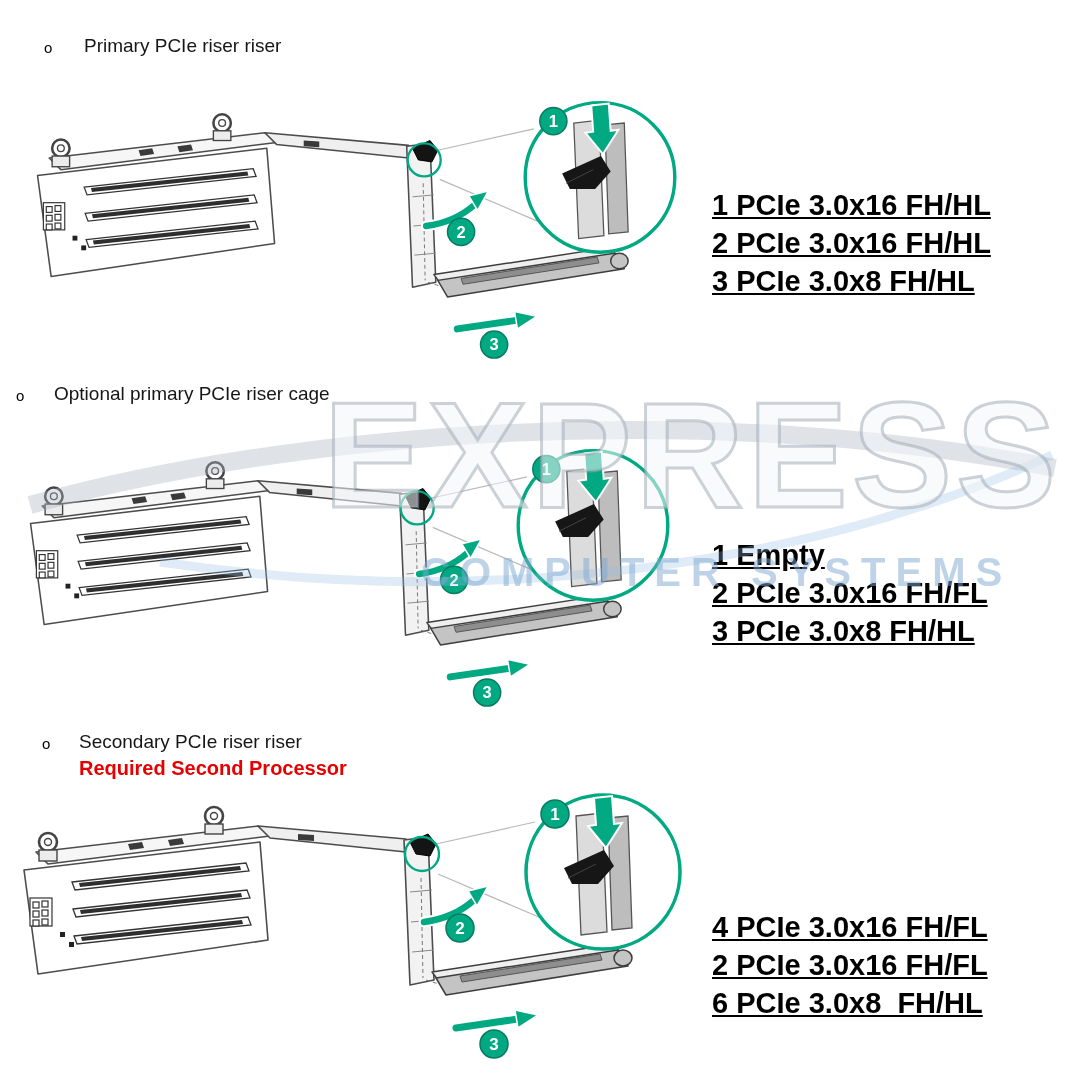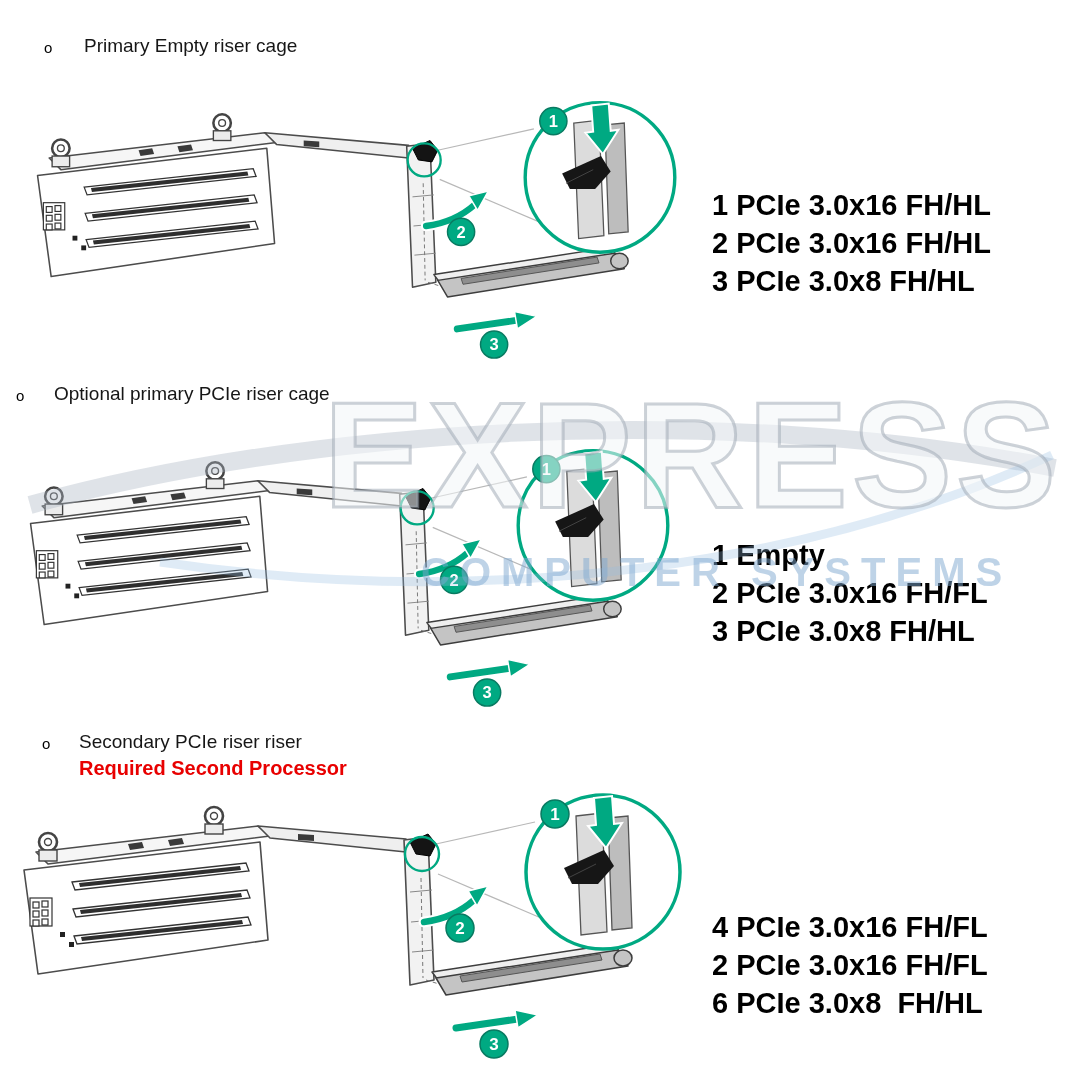--- a/index.html
+++ b/index.html
@@ -7,21 +7,21 @@
   .page{position:relative;width:1080px;height:1080px;background:#fff;overflow:hidden;}
 
   .bullet{position:absolute;font-size:15px;color:#000;line-height:1;}
   .sec-title{position:absolute;font-size:19px;color:#161616;line-height:1.2;}
   .sec-subtitle{position:absolute;font-size:20px;font-weight:700;color:#E80000;line-height:1.2;}
 
   .diagram-mount{position:absolute;}
   .diagram-mount svg{display:block;width:100%;height:auto;}
   svg text{font-family:"Liberation Sans",sans-serif;}
 
-  .specs{position:absolute;}
+  .specs{position:absolute;text-decoration:underline;}
   .spec-line{font-size:29px;font-weight:700;color:#000;line-height:38px;white-space:pre-wrap;}
 
   .wm-swoosh{position:absolute;left:0;top:0;z-index:29;pointer-events:none;}
   .watermark{position:absolute;left:0;top:0;width:1080px;height:1080px;z-index:30;pointer-events:none;}
   .wm-line1{
     position:absolute;left:20px;top:380px;width:1040px;text-align:right;
     font-size:150px;font-weight:800;letter-spacing:4px;line-height:1;
     color:rgba(243,245,248,0.55);
     -webkit-text-stroke:3px rgba(156,166,178,0.50);
   }
@@ -31,21 +31,21 @@
     color:rgba(125,168,208,0.50);
     padding-left:19px;
   }
 </style>
 </head>
 <body>
 
 <div class="page">
 
   <span class="bullet" style="left:44px;top:40px">o</span>
-  <span class="sec-title" style="left:84px;top:35px">Primary Empty riser cage</span>
+  <span class="sec-title" style="left:84px;top:35px">Primary PCIe riser riser</span>
   <div class="diagram-mount" style="left:22px;top:90px;width:680px">
   <svg viewBox="0 0 700 310" width="700" height="310" xmlns="http://www.w3.org/2000/svg">
 
     <line x1="428" y1="62" x2="527" y2="40" stroke="#b8b8b8" stroke-width="1.2"></line>
     <line x1="430" y1="92" x2="533" y2="136" stroke="#b8b8b8" stroke-width="1.2"></line>
 
     <g stroke="#4c4c4c" stroke-width="1.6" stroke-linejoin="round">
       <polygon points="28,70 250,44 262,54 40,82" fill="#f6f6f6"></polygon>
       <polygon points="250,44 398,57 398,70 262,56" fill="#efefef"></polygon>
       <polygon points="16,88 252,60 260,158 30,192" fill="#ffffff"></polygon>

